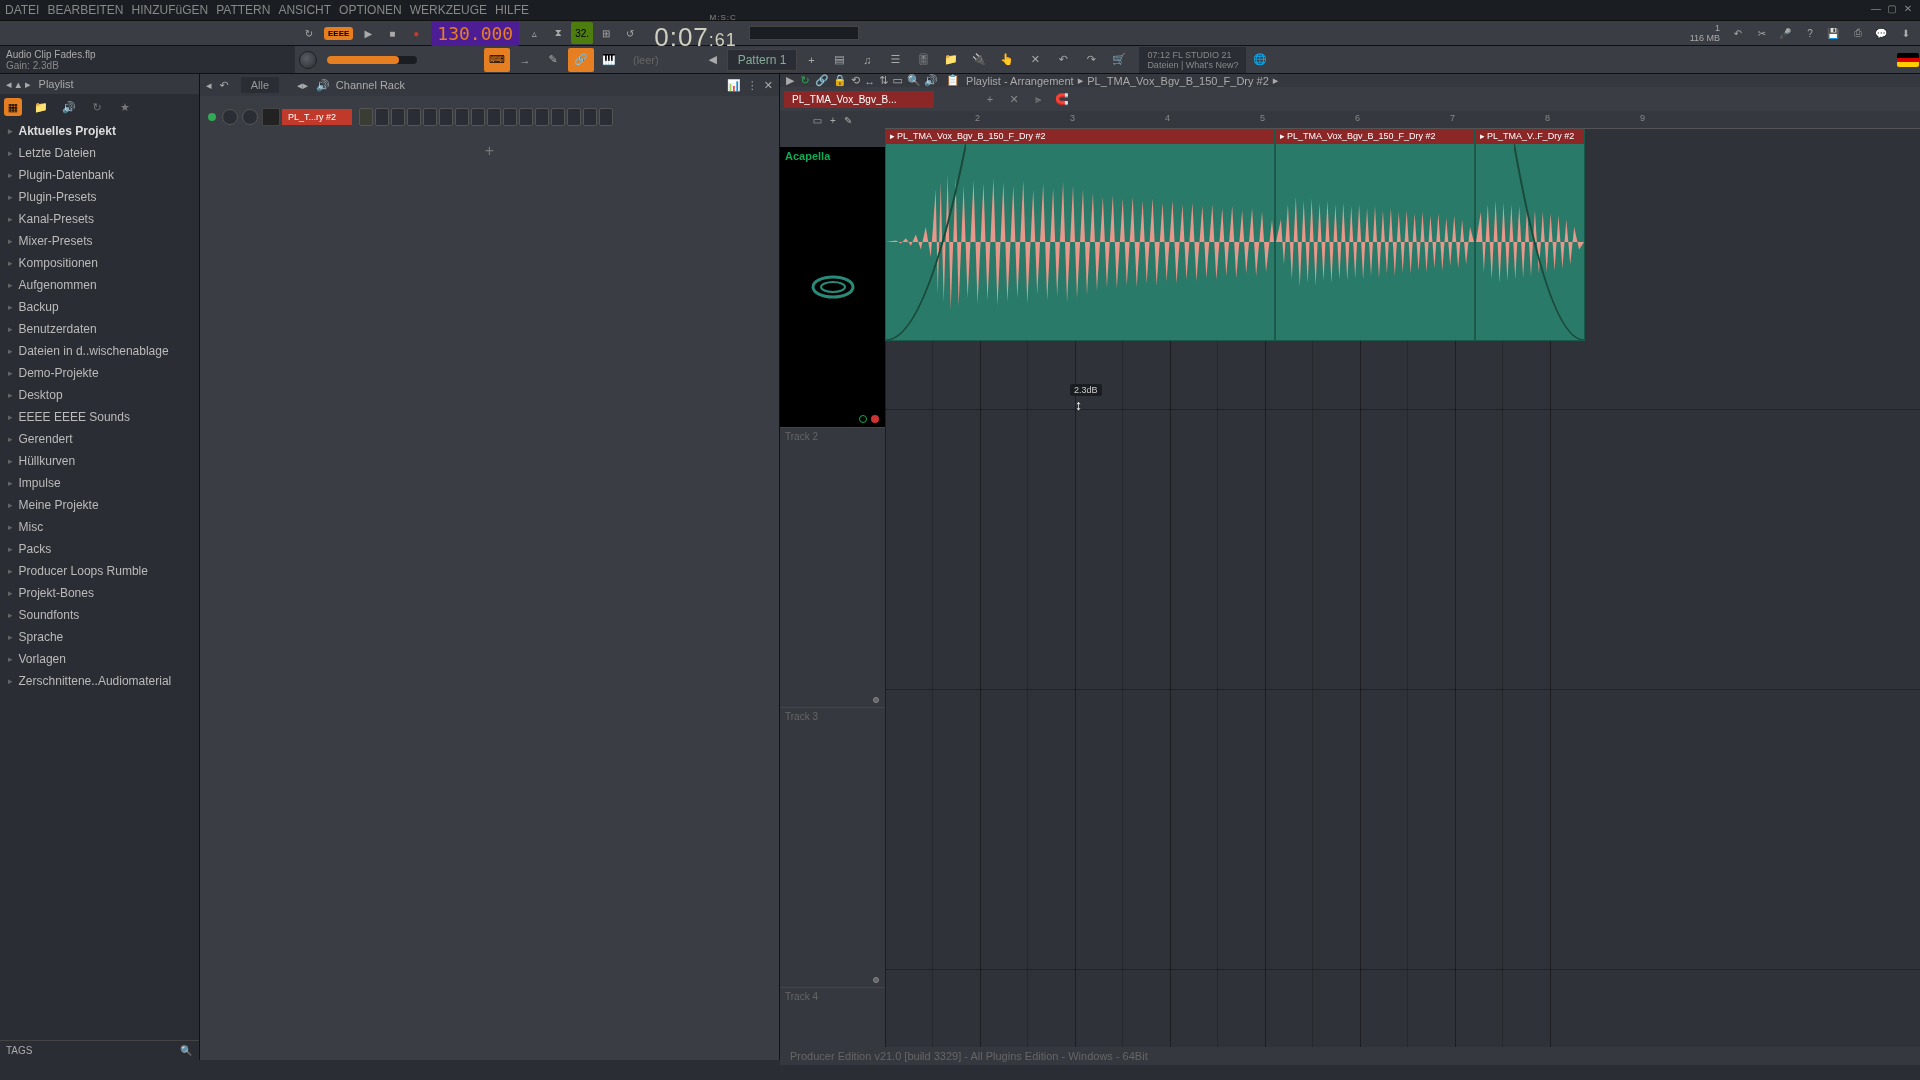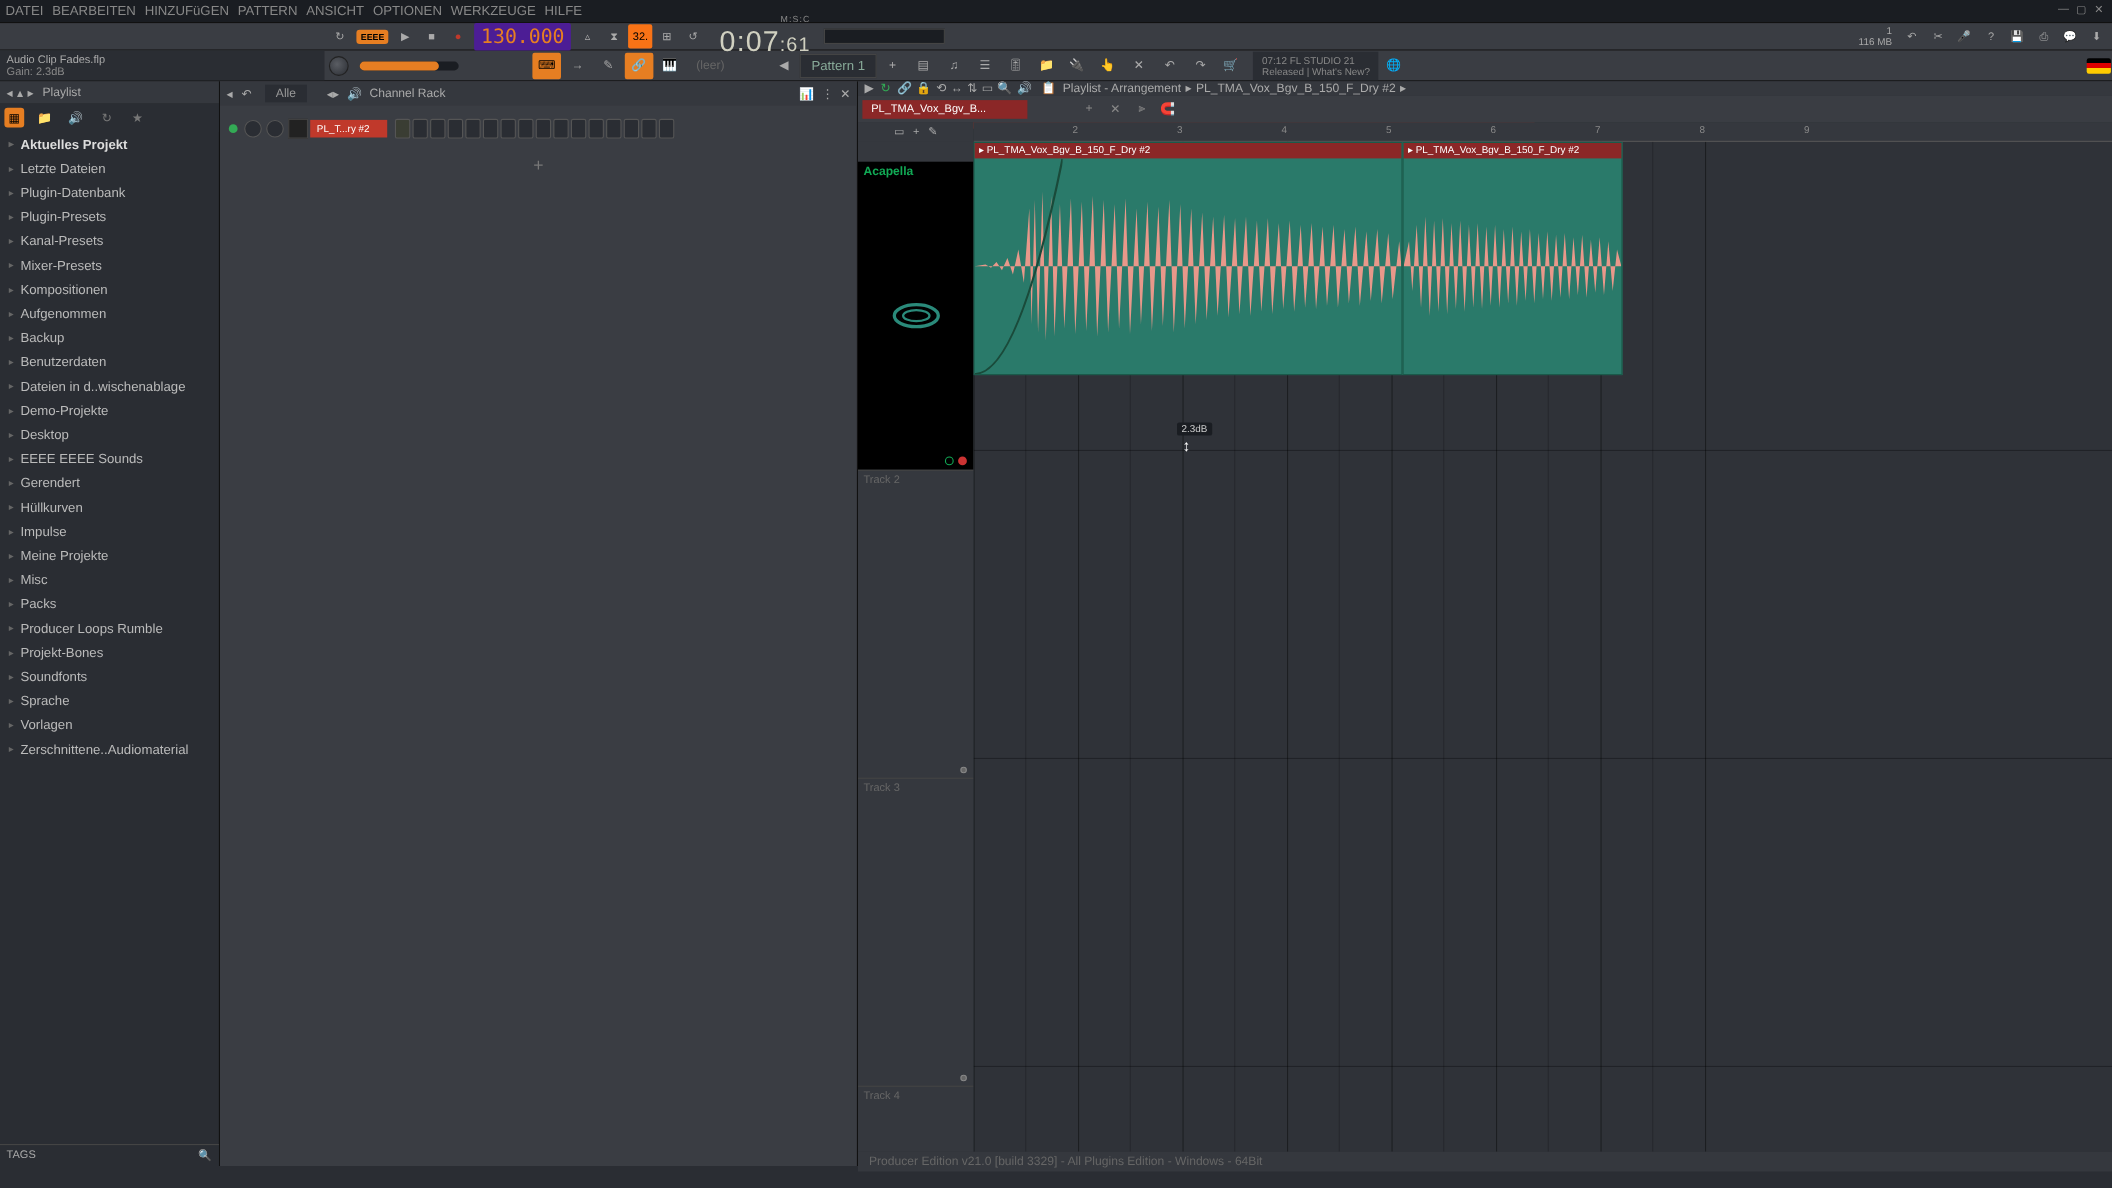--- a/index.html
+++ b/index.html
@@ -5,21 +5,21 @@
 * { margin: 0; padding: 0; box-sizing: border-box; font-family: Arial, sans-serif; user-select: none; }
 body { background: #2a2d33; width: 1920px; height: 1080px; overflow: hidden; color: #aaa; font-size: 11px; }
 
 
 .menubar { height: 20px; background: #1a1d22; display: flex; align-items: center; padding: 0 5px; font-size: 12px; color: #888; }
 .menubar span { margin-right: 8px; cursor: pointer; }
 
 
 .toolbar { height: 26px; background: #3a3d43; display: flex; align-items: center; padding: 0 2px; border-top: 1px solid #111; border-bottom: 1px solid #111; }
 .tb-btn { width: 22px; height: 22px; display: flex; align-items: center; justify-content: center; margin: 0 1px; cursor: pointer; color: #aaa; font-size: 10px; border-radius: 2px; }
-.tb-btn.active { background: #f97316; color: #000; }
+.tb-btn.active { background: #4d7c0f; color: #000; }
 .song-btn { background: #e67e22; color: #000; font-size: 8px; font-weight: bold; padding: 2px 4px; border-radius: 3px; margin: 0 3px; }
 .tempo-box { background: #4c1d95; color: #e67e22; font-family: monospace; font-size: 18px; padding: 2px 6px; border-radius: 2px; margin: 0 3px; }
 .time-display { font-family: monospace; font-size: 26px; color: #d0d0c0; font-weight: 300; margin: 0 12px; letter-spacing: 1px; }
 .time-display .msec { font-size: 10px; color: #888; vertical-align: top; }
 .time-display .dec { font-size: 18px; }
 .meter { width: 110px; height: 14px; background: #1a1d22; border: 1px solid #444; }
 .mem-info { font-size: 9px; text-align: right; color: #aaa; margin: 0 6px; }
 .spacer { flex: 1; }
 .win-ctrl { display: flex; gap: 2px; margin-left: auto; }
 .win-ctrl div { width: 14px; height: 14px; cursor: pointer; color: #888; text-align: center; font-size: 10px; }
@@ -179,21 +179,21 @@
   <div class="tb2-btn">🎚</div>
   <div class="tb2-btn">📁</div>
   <div class="tb2-btn">🔌</div>
   <div class="tb2-btn">👆</div>
   <div class="tb2-btn">✕</div>
   <div class="tb2-btn">↶</div>
   <div class="tb2-btn">↷</div>
   <div class="tb2-btn">🛒</div>
   <div class="news-panel">
     <div>07:12   FL STUDIO 21</div>
-      <div>Released | What's New?</div>
+      <div>Dateien | What's New?</div>
   </div>
   <div class="tb2-btn">🌐</div>
   <div class="spacer"></div>
   <div class="tb2-btn" style="background:linear-gradient(#000 33%,#d00 33% 66%,#fc0 66%);width:22px;height:14px"></div>
 </div>
 
 <div class="main">
 
   <div class="browser">
     <div class="browser-head">
@@ -391,19 +391,32 @@
           </div>
         </div>
         <div class="pl-clip" style="left:390px;width:200px">
           <div class="pl-clip-title">▸ PL_TMA_Vox_Bgv_B_150_F_Dry #2</div>
           <div class="pl-clip-wave">
             <svg class="wave-svg" viewBox="0 0 200 260" preserveAspectRatio="none">
               <path d="M0,130 L5,100 L8,160 L12,80 L16,180 L20,70 L24,190 L28,75 L32,185 L36,72 L40,188 L44,78 L48,182 L52,75 L56,185 L60,80 L64,180 L68,78 L72,182 L76,82 L80,178 L84,80 L88,180 L92,85 L96,175 L100,82 L104,178 L108,88 L112,172 L116,85 L120,175 L124,90 L128,170 L132,88 L136,172 L140,92 L144,168 L148,90 L152,170 L156,95 L160,165 L164,92 L168,168 L172,98 L176,162 L180,95 L184,165 L188,100 L192,160 L196,110 L200,130 Z"></path>
             </svg>
           </div>
         </div>
+        <div class="pl-clip" style="left:590px;width:110px">
+          <div class="pl-clip-title">▸ PL_TMA_V..F_Dry #2</div>
+          <div class="pl-clip-wave">
+            <svg class="wave-svg" viewBox="0 0 110 260" preserveAspectRatio="none">
+              <path d="M0,130 L5,90 L8,170 L12,80 L16,180 L20,75 L24,185 L28,78 L32,182 L36,80 L40,180 L44,82 L48,178 L52,85 L56,175 L60,88 L64,172 L68,90 L72,170 L76,92 L80,168 L84,95 L88,165 L92,100 L96,160 L100,110 L105,140 L110,130 Z"></path>
+            </svg>
+            <div class="fade-curve" style="right:0;width:70px">
+              <svg viewBox="0 0 70 260" preserveAspectRatio="none">
+                  <path d="M0,0 Q35,260 70,260"></path>
+                </svg>
+            </div>
+          </div>
+        </div>
         <div class="gain-label" style="left:185px;top:273px">2.3dB</div>
         <div style="position:absolute;left:190px;top:286px;font-size:14px;color:#fff">↕</div>
       </div>
     </div>
     <div class="statusbar">Producer Edition v21.0 [build 3329] - All Plugins Edition - Windows - 64Bit</div>
   </div>
 </div>
 
 </body></html>

